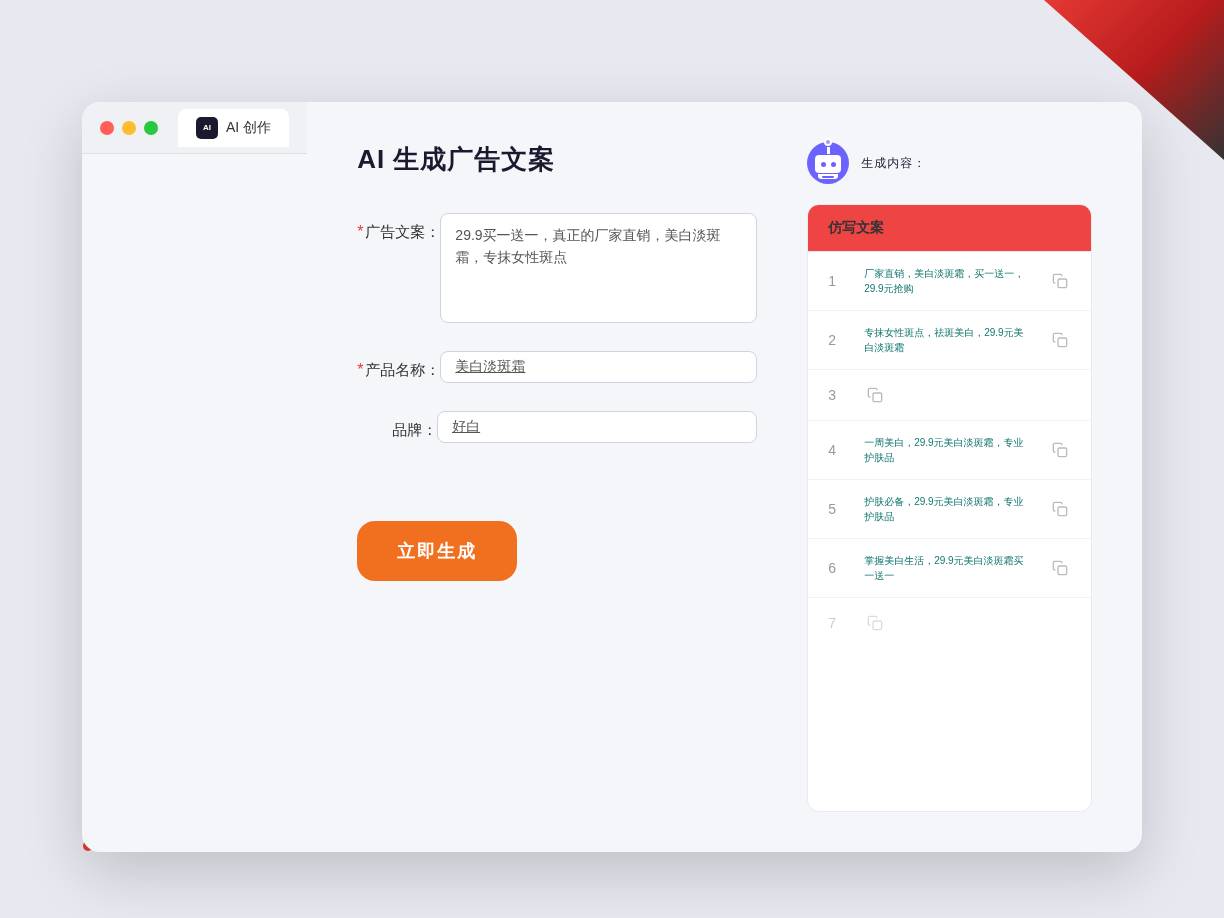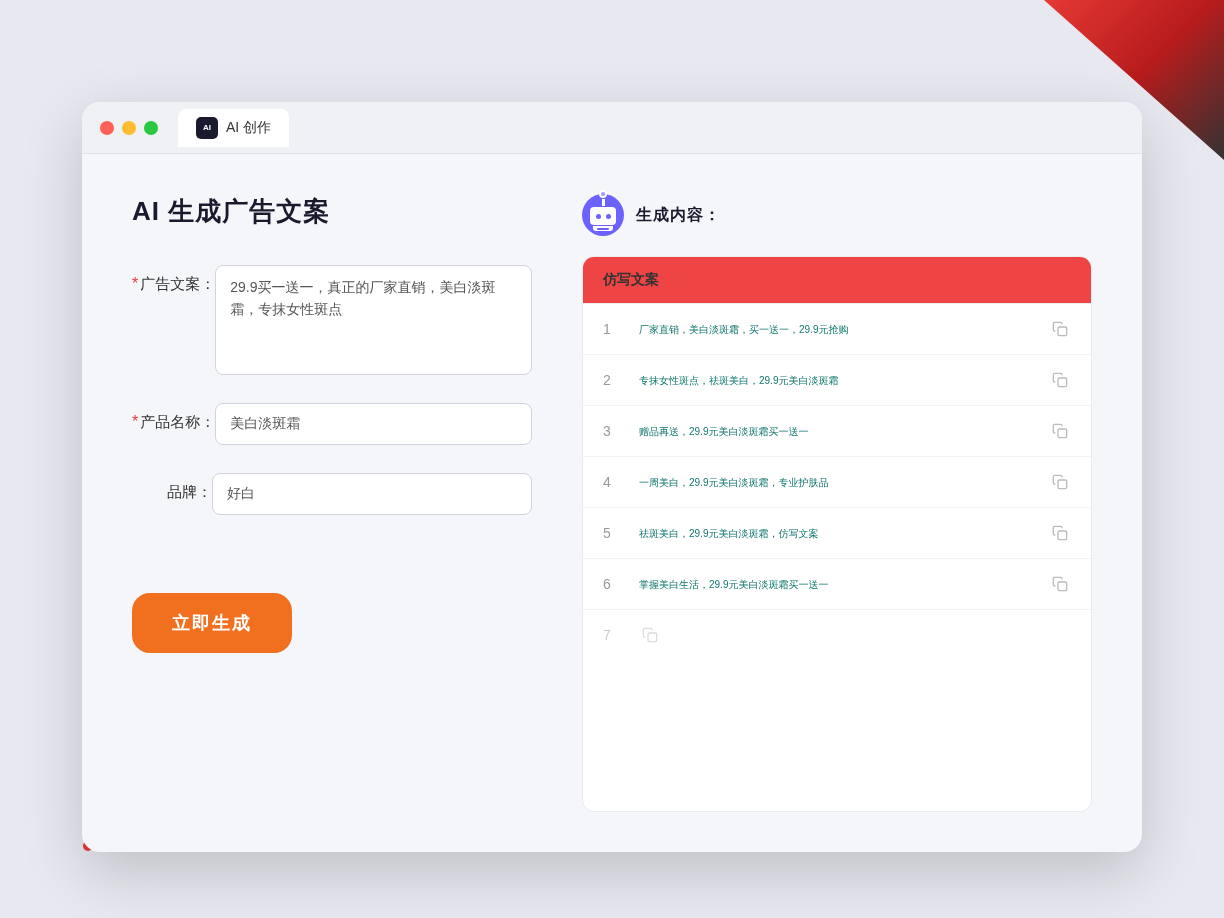--- a/index.html
+++ b/index.html
@@ -45,21 +45,21 @@
     }
 
     .browser-window {
       width: 1060px;
       height: 750px;
       background: #f5f6fa;
       border-radius: 18px;
       box-shadow: 0 20px 60px rgba(0,0,0,0.18);
       overflow: hidden;
       display: flex;
-      flex-direction: column;
+      flex-direction: row;
       position: relative;
       z-index: 1;
       margin-top: 36px;
     }
 
     
     .title-bar {
       background: #f0f1f5;
       height: 52px;
       display: flex;
@@ -172,21 +172,22 @@
       resize: none;
       font-family: inherit;
       line-height: 1.6;
     }
 
     .form-textarea {
       height: 110px;
     }
 
     .form-input-single {
-      height: 42px;
+      height: 32px;
+      text-decoration: underline;
     }
 
     .generate-btn {
       margin-top: 50px;
       background: #f07020;
       color: #fff;
       border: none;
       border-radius: 18px;
       padding: 18px 40px;
       font-size: 18px;
@@ -215,22 +216,22 @@
       background: #6c63ff;
       border-radius: 50%;
       display: flex;
       align-items: center;
       justify-content: center;
       position: relative;
       flex-shrink: 0;
     }
 
     .result-title {
-      font-size: 16px;
-      font-weight: 700;
+      font-size: 12px;
+      font-weight: 400;
       color: #1a1a2e;
       letter-spacing: 1px;
     }
 
     .result-table {
       background: #fff;
       border-radius: 12px;
       overflow: hidden;
       flex: 1;
       border: 1px solid #e8eaf0;
@@ -384,41 +385,40 @@
       <span class="row-text">专抹女性斑点，祛斑美白，29.9元美白淡斑霜</span>
       <div class="copy-icon">
         <svg viewBox="0 0 24 24" fill="none" stroke="currentColor" stroke-width="2">
           <rect x="9" y="9" width="13" height="13" rx="2" ry="2"></rect>
           <path d="M5 15H4a2 2 0 0 1-2-2V4a2 2 0 0 1 2-2h9a2 2 0 0 1 2 2v1"></path>
         </svg>
       </div>
     </div>
             <div class="result-row">
       <span class="row-num">3</span>
-      <span class="row-text">赠品再送，29.9元美白淡斑霜买一送一</span>
       <div class="copy-icon">
         <svg viewBox="0 0 24 24" fill="none" stroke="currentColor" stroke-width="2">
           <rect x="9" y="9" width="13" height="13" rx="2" ry="2"></rect>
           <path d="M5 15H4a2 2 0 0 1-2-2V4a2 2 0 0 1 2-2h9a2 2 0 0 1 2 2v1"></path>
         </svg>
       </div>
     </div>
             <div class="result-row">
       <span class="row-num">4</span>
       <span class="row-text">一周美白，29.9元美白淡斑霜，专业护肤品</span>
       <div class="copy-icon">
         <svg viewBox="0 0 24 24" fill="none" stroke="currentColor" stroke-width="2">
           <rect x="9" y="9" width="13" height="13" rx="2" ry="2"></rect>
           <path d="M5 15H4a2 2 0 0 1-2-2V4a2 2 0 0 1 2-2h9a2 2 0 0 1 2 2v1"></path>
         </svg>
       </div>
     </div>
             <div class="result-row">
       <span class="row-num">5</span>
-      <span class="row-text">祛斑美白，29.9元美白淡斑霜，仿写文案</span>
+      <span class="row-text">护肤必备，29.9元美白淡斑霜，专业护肤品</span>
       <div class="copy-icon">
         <svg viewBox="0 0 24 24" fill="none" stroke="currentColor" stroke-width="2">
           <rect x="9" y="9" width="13" height="13" rx="2" ry="2"></rect>
           <path d="M5 15H4a2 2 0 0 1-2-2V4a2 2 0 0 1 2-2h9a2 2 0 0 1 2 2v1"></path>
         </svg>
       </div>
     </div>
             <div class="result-row">
       <span class="row-num">6</span>
       <span class="row-text">掌握美白生活，29.9元美白淡斑霜买一送一</span>

